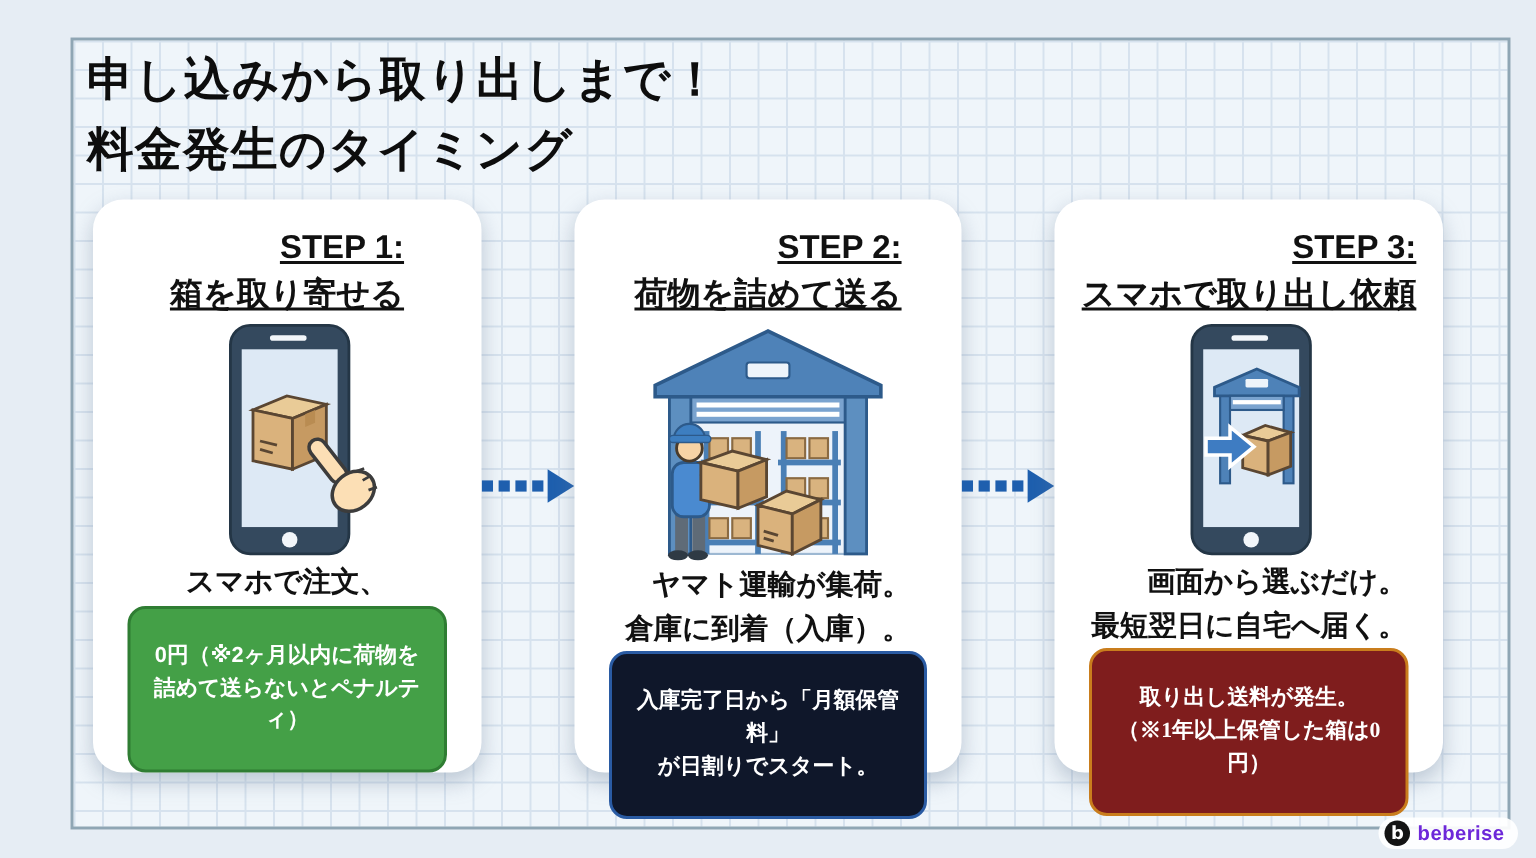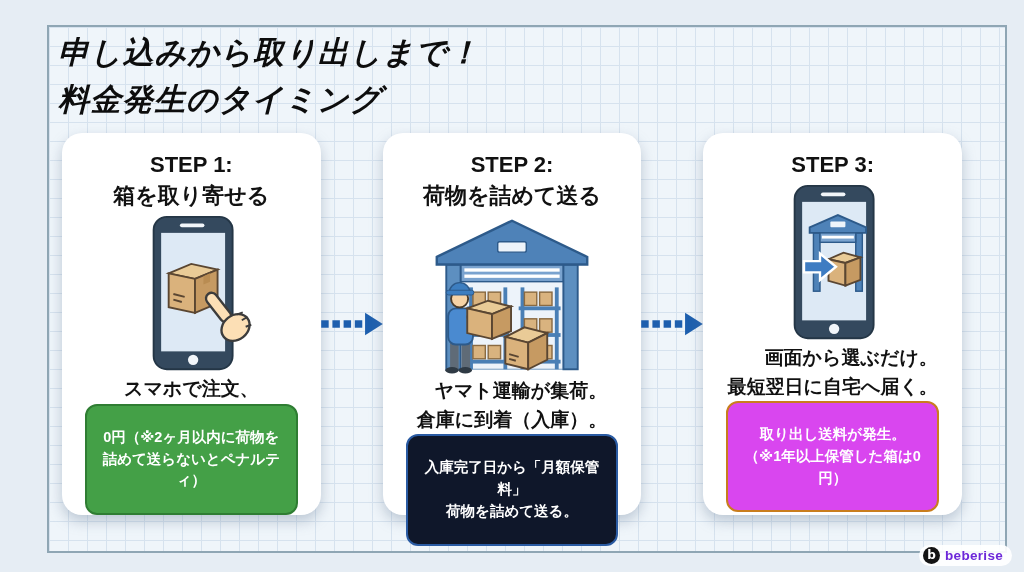--- a/index.html
+++ b/index.html
@@ -13,36 +13,36 @@
   }
   .frame {
     position:absolute; left:47px; top:25px; width:960px; height:528px;
     border:2px solid #8fa6b4;
     background-color:#eff5fa;
     background-image:
       linear-gradient(to right, #d6e2ee 1px, transparent 1px),
       linear-gradient(to bottom, #d6e2ee 1px, transparent 1px);
     background-size:19px 19px;
   }
-  .title { position:absolute; left:58px; top:30px;font-style:italic; }
+  .title { position:absolute; left:58px; top:30px; }
   .title span {
     display:block; font-size:31px; font-weight:800; line-height:1.5;
     color:#0d0d0d; letter-spacing:1px;
   }
   .row {
     position:absolute; left:62px; top:133px; width:900px; height:382px;
     display:flex; align-items:stretch;
   }
   .card {
     width:272px; height:382px; background:#ffffff; border-radius:20px;
     box-shadow:0 6px 14px rgba(110,130,155,.40);
     display:flex; flex-direction:column; align-items:center;
     padding:16px 14px 14px;
   }
-  .step-head { text-align:center; }
+  .step-head { text-align:right;text-decoration:underline; }
   .step-head span { display:block; font-size:22px; font-weight:800; line-height:1.42; }
   .icon-wrap {
     height:168px; display:flex; align-items:center; justify-content:center;
     margin-top:4px; overflow:visible;
   }
   .desc { text-align:right; margin-top:2px; }
   .desc span { display:block; font-size:19px; font-weight:700; line-height:1.5; }
   .badge {
     margin-top:auto; width:calc(100% - 18px);
     border:2.5px solid; border-radius:12px;
@@ -179,37 +179,38 @@
         <polygon points="58,98 84,104 84,130 58,124" fill="#dab27c" stroke="#5a4632" stroke-width="2"></polygon>
         <polygon points="84,104 104,96 104,122 84,130" fill="#c69a62" stroke="#5a4632" stroke-width="2"></polygon>
       </svg>
     </div>
     <div class="desc">
       <span>ヤマト運輸が集荷。</span>
       <span>倉庫に到着（入庫）。</span>
     </div>
     <div class="badge" style="background-color: #0f172a; border-color: rgb(42, 91, 163);">
       <span>入庫完了日から「月額保管料」</span>
-      <span>荷物を詰めて送る。</span>
+      <span>が日割りでスタート。</span>
     </div>
   </section>
 
   <div class="arrow-cell">
     <svg viewBox="0 0 66 30" aria-hidden="true" style="color: rgb(30, 95, 174);">
       <rect x="0" y="11" width="8" height="8" fill="currentColor"></rect>
       <rect x="12" y="11" width="8" height="8" fill="currentColor"></rect>
       <rect x="24" y="11" width="8" height="8" fill="currentColor"></rect>
       <rect x="36" y="11" width="8" height="8" fill="currentColor"></rect>
       <polygon points="47,3 47,27 66,15" fill="currentColor"></polygon>
     </svg>
   </div>
 
   <section class="card">
     <div class="step-head">
       <span>STEP 3:</span>
+      <span>スマホで取り出し依頼</span>
     </div>
     <div class="icon-wrap">
       <svg viewBox="0 0 160 168" style="height:158px" aria-hidden="true">
         <rect x="40" y="2" width="84" height="162" rx="14" fill="#34495e" stroke="#243646" stroke-width="2"></rect>
         <rect x="68" y="9" width="26" height="4" rx="2" fill="#f2f6fa"></rect>
         <rect x="48" y="19" width="68" height="126" fill="#dde9f5"></rect>
         <circle cx="82" cy="154" r="5.5" fill="#f2f6fa"></circle>
         <rect x="60" y="52" width="7" height="62" fill="#4e82b8" stroke="#2d5a8a" stroke-width="1.5"></rect>
         <rect x="105" y="52" width="7" height="62" fill="#4e82b8" stroke="#2d5a8a" stroke-width="1.5"></rect>
         <polygon points="56,46 86,33 116,46 116,52 56,52" fill="#4e82b8" stroke="#2d5a8a" stroke-width="2"></polygon>
@@ -219,21 +220,21 @@
         <polygon points="76,80 92,73 110,78 94,84" fill="#e9cb97" stroke="#5a4632" stroke-width="2"></polygon>
         <polygon points="76,80 94,84 94,108 76,103" fill="#dab27c" stroke="#5a4632" stroke-width="2"></polygon>
         <polygon points="94,84 110,78 110,102 94,108" fill="#c69a62" stroke="#5a4632" stroke-width="2"></polygon>
         <path d="M50,82 h17 v-8 l17,14 -17,14 v-8 h-17 z" fill="#3e7cc2" stroke="#ffffff" stroke-width="2.5"></path>
       </svg>
     </div>
     <div class="desc">
       <span>画面から選ぶだけ。</span>
       <span>最短翌日に自宅へ届く。</span>
     </div>
-    <div class="badge" style="background-color: #d946ef; border-color: rgb(201, 125, 29);">
+    <div class="badge" style="background-color: #7f1d1d; border-color: rgb(201, 125, 29); font-family: Liberation Serif, serif;">
       <span>取り出し送料が発生。</span>
       <span>（※1年以上保管した箱は0円）</span>
     </div>
   </section>
 
 </div>
 
 <div class="logo">
   <span class="logo-mark">b</span>
   <span class="logo-text">beberise</span>

